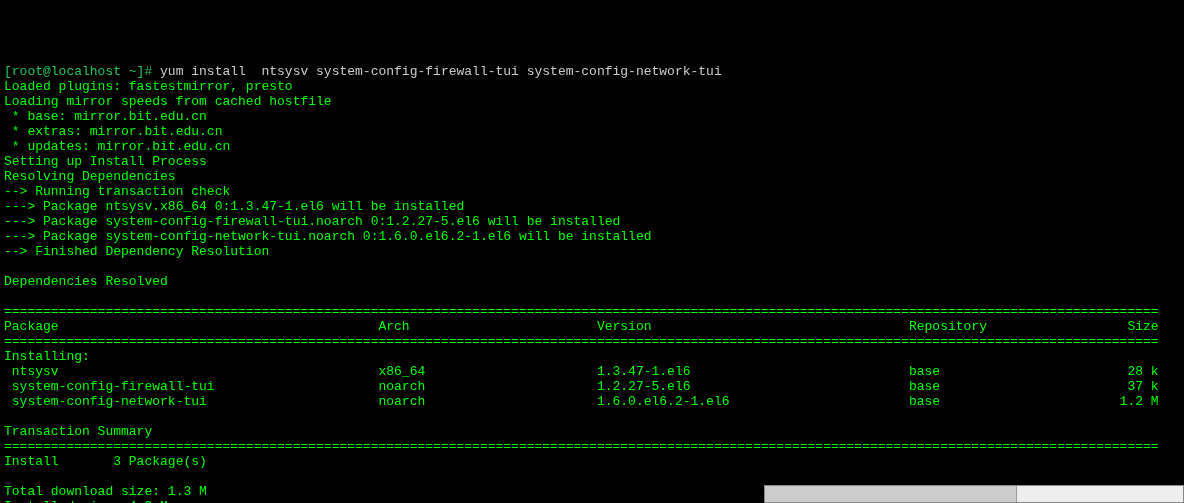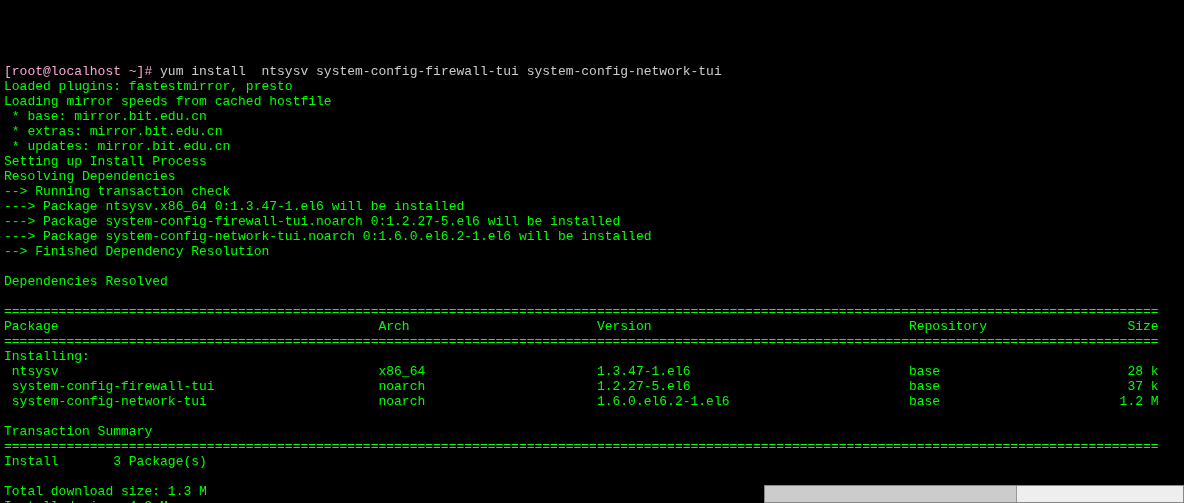--- a/index.html
+++ b/index.html
@@ -6,21 +6,21 @@
       background-color: #000000;
       color: #00ff00;
       font-family: "Courier New", Courier, monospace;
       font-size: 13px;
       line-height: 15px;
       margin: 0;
       padding: 4px;
       white-space: pre;
       overflow: hidden;
     }
-    .prompt-line { color: #f9a8d4; }
+    .prompt-line { color: #22c55e; }
     .cmd { color: #cccccc; text-align: center; }
     .scrollbar-stub {
       position: absolute;
       right: 0;
       bottom: 0;
       height: 18px;
       width: 420px;
       background: #eee;
       border: 1px solid #888;
       box-sizing: border-box;

